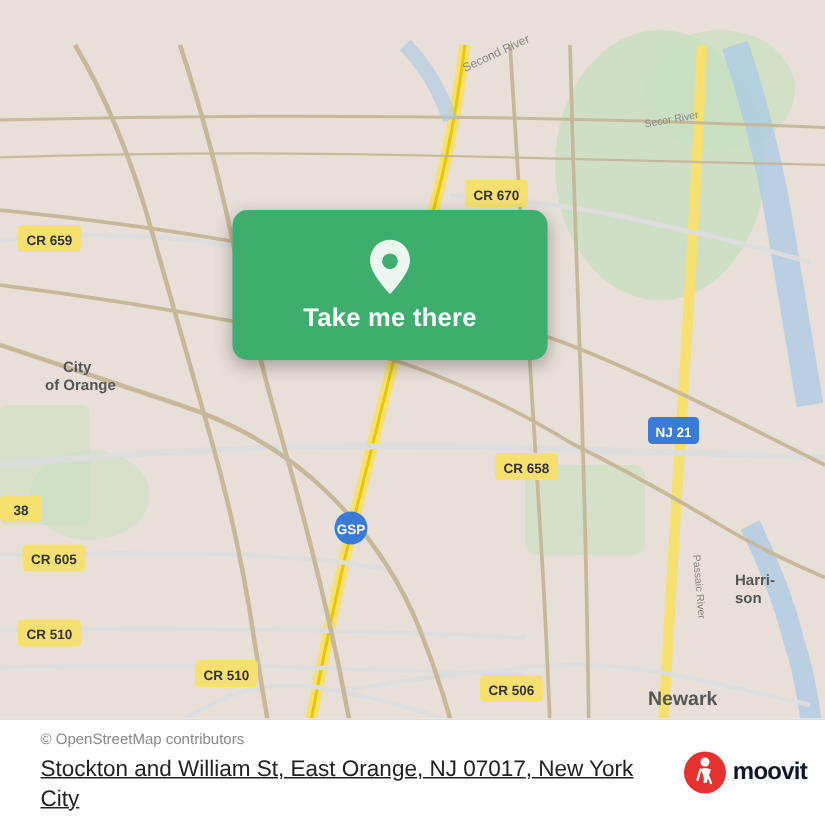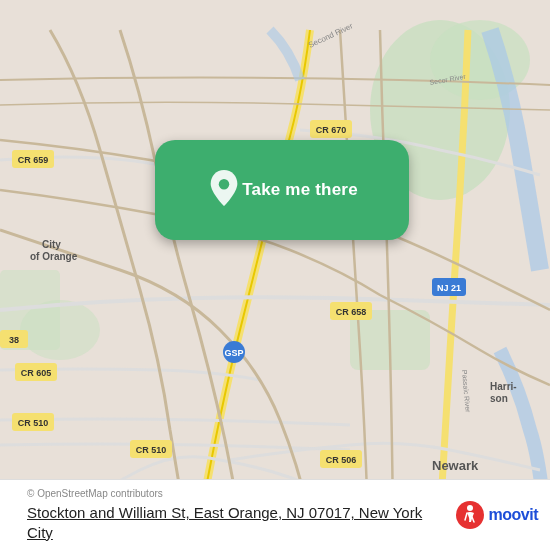--- a/index.html
+++ b/index.html
@@ -25,26 +25,26 @@
       position: absolute;
       top: 0; left: 0;
       width: 100%; height: 100%;
     }
 
     
     #take-me-there-card {
       position: absolute;
       top: 140px;
       left: 155px;
-      width: 254px;
+      width: 210px;
       height: 100px;
       background-color: #3dae6e;
-      border-radius: 20px;
-      display: flex;
-      flex-direction: row;
+      border-radius: 10px;
+      display: flex;
+      flex-direction: column;
       align-items: center;
       justify-content: center;
       cursor: pointer;
       box-shadow: 0 4px 12px rgba(0,0,0,0.3);
     }
 
     #location-pin-icon {
       width: 36px;
       height: 40px;
       margin-bottom: 4px;
@@ -100,21 +100,21 @@
 
     #moovit-icon {
       width: 30px;
       height: 30px;
       margin-right: 4px;
     }
 
     #moovit-text {
       font-size: 16px;
       font-weight: bold;
-      color: #1d4ed8;
+      color: #0f172a;
       letter-spacing: -0.5px;
     }
   </style>
 </head>
 <body>
 
 <div id="map-container">
 
   <svg id="map-svg" viewBox="0 0 550 490" xmlns="http://www.w3.org/2000/svg">
 

